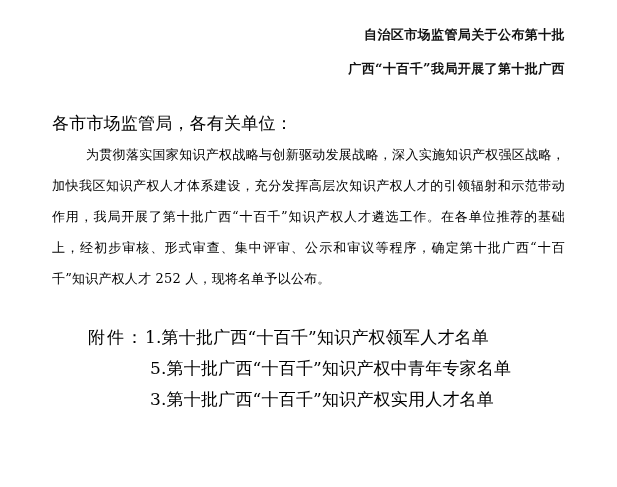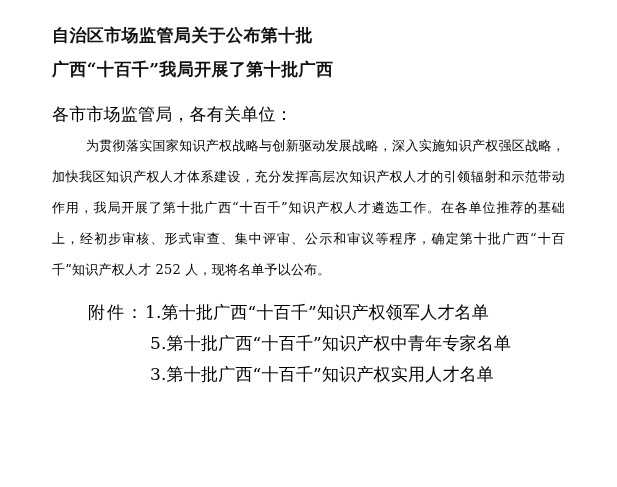--- a/index.html
+++ b/index.html
@@ -17,51 +17,51 @@
   .page {
     position: relative;
     width: 617px;
     height: 487px;
     box-sizing: border-box;
     padding: 0;
   }
   .doc-title {
     margin: 0;
     padding: 18px 52px 0 52px;
-    text-align: left;
+    text-align: right;
     font-weight: bold;
-    font-size: 17px;
+    font-size: 13px;
     line-height: 34px;
     letter-spacing: 0.4px;
     color: #111111;
   }
   .doc-title .title-line {
     display: block;
     white-space: nowrap;
   }
   .body-block {
     padding: 0 52px;
-    margin-top: 13px;
+    margin-top: 22px;
   }
   .salutation {
     font-size: 17px;
     line-height: 31px;
     letter-spacing: 0.2px;
   }
   .para {
     font-size: 13px;
     line-height: 31px;
     letter-spacing: 0.2px;
     text-align: justify;
     text-justify: inter-ideograph;
     text-indent: 34px;
     margin: 0;
   }
   .attachments {
-    margin-top: 12px;
+    margin-top: 28px;
     padding: 0 52px;
     font-size: 17px;
     line-height: 31px;
     letter-spacing: 0.2px;
   }
   .attach-first {
     padding-left: 36px;
   }
   .attach-item {
     padding-left: 98px;

